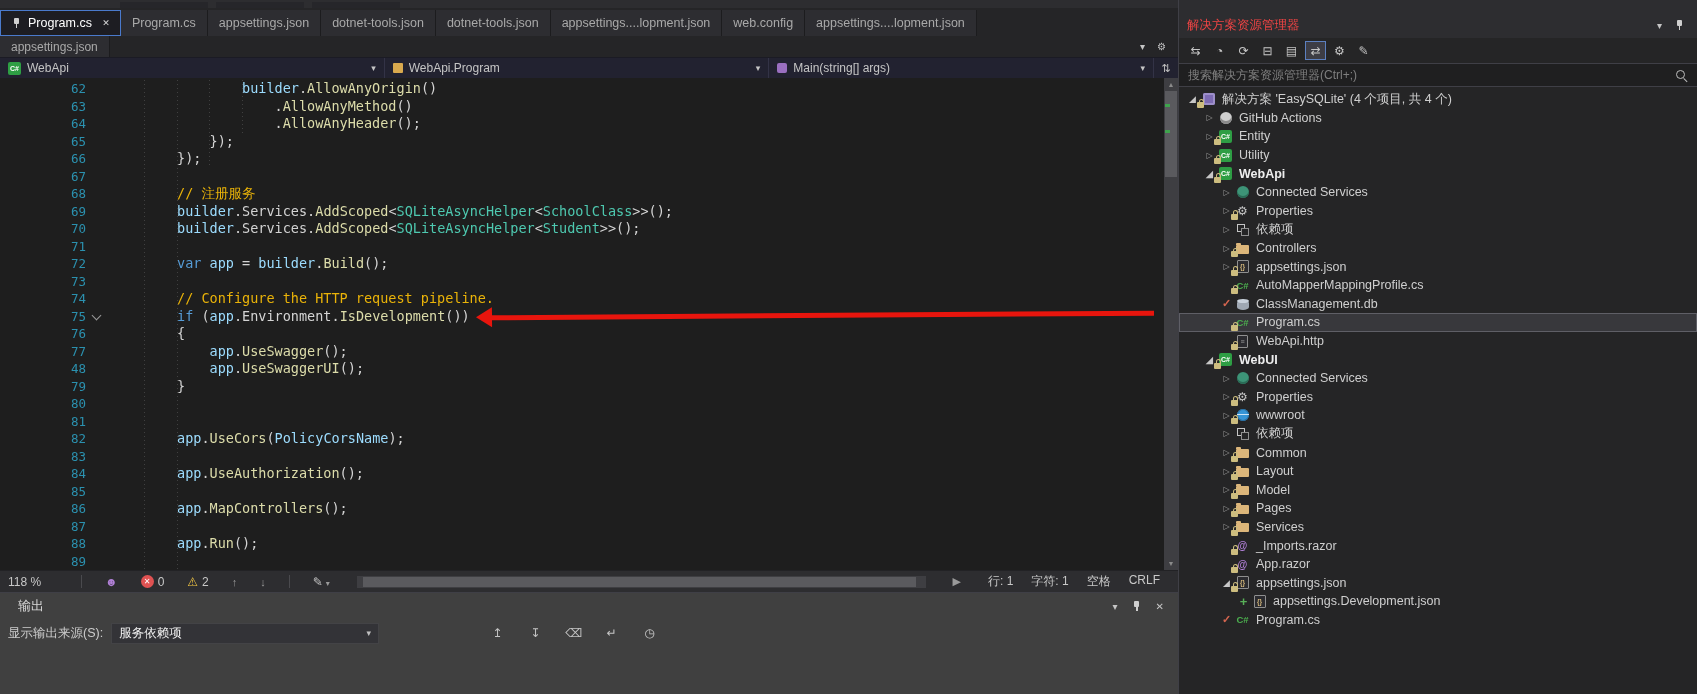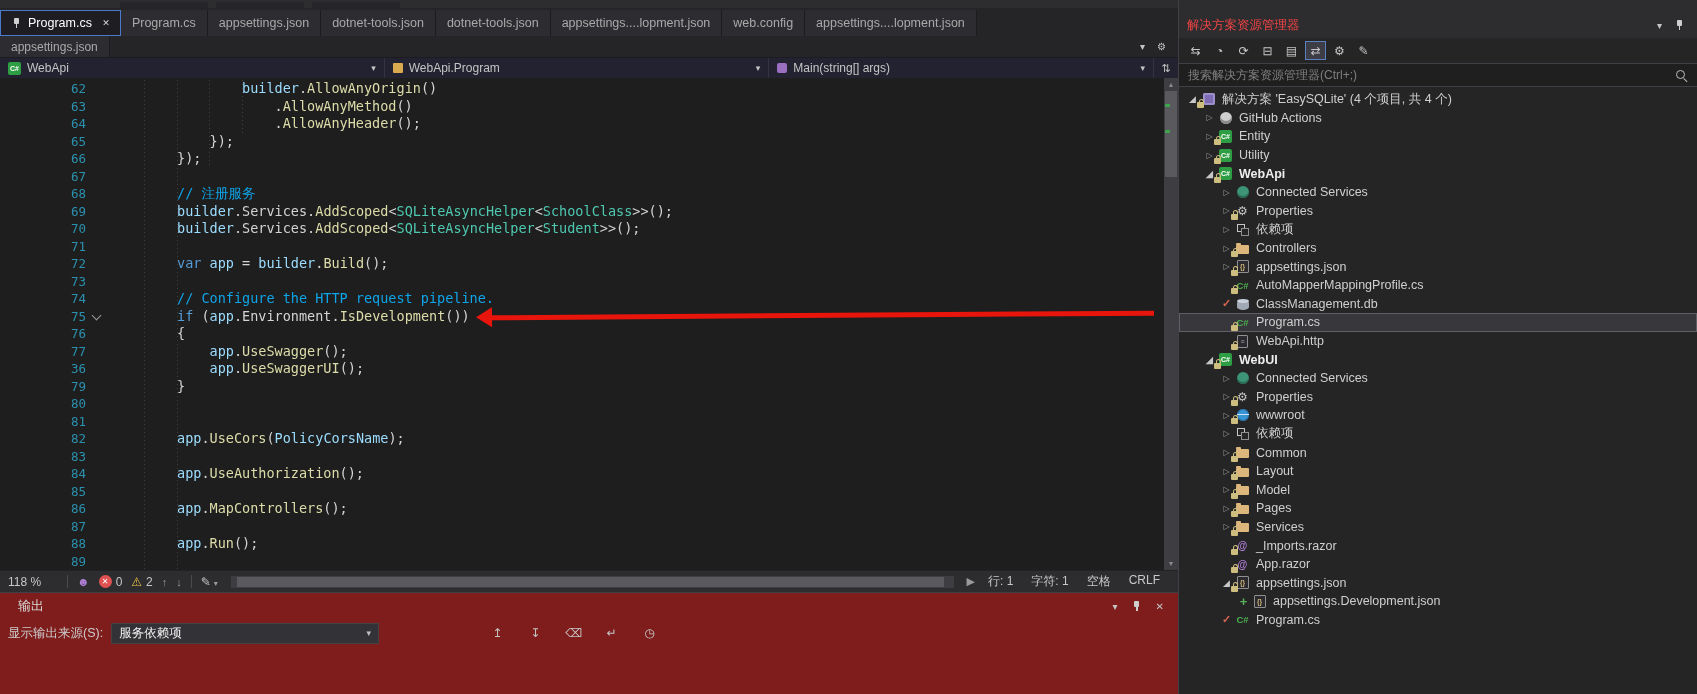--- a/index.html
+++ b/index.html
@@ -29,49 +29,49 @@
 .nav-caret{margin-left:auto;font-size:9px;color:#9a9aae}
 .split-btn{width:24px;background:none;border:none;color:#c0c0c0;font-size:11px;cursor:pointer}
 
 .editor{position:relative;flex:1;background:#1e1e1e;display:flex;overflow:hidden}
 .gutter{width:88px;padding-top:2px;text-align:right;font-family:"DejaVu Sans Mono",monospace;font-size:12.5px;line-height:17.5px;color:#2b91af}
 .ln{height:17.5px;padding-right:2px}
 .fold-margin{width:20px;position:relative}
 .fold-chevron{position:absolute;left:5px;top:234px;width:7px;height:7px;border-left:1.5px solid #9a9a9a;border-bottom:1.5px solid #9a9a9a;transform:rotate(-45deg)}
 .code-area{position:relative;flex:1;padding-top:2px;overflow:hidden}
 .cl{height:17.5px;font-family:"DejaVu Sans Mono",monospace;font-size:13.5px;line-height:17.5px;white-space:pre;padding-left:4px}
-.tk-pl{color:#d4d4d4}.tk-kw{color:#569cd6}.tk-ty{color:#4ec9b0}.tk-me{color:#dcdcaa}.tk-lo{color:#9cdcfe}.tk-co{color:#0ea5e9}
+.tk-pl{color:#d4d4d4}.tk-kw{color:#569cd6}.tk-ty{color:#4ec9b0}.tk-me{color:#dcdcaa}.tk-lo{color:#9cdcfe}.tk-co{color:#eab308}
 .guide{position:absolute;top:2px;width:1px;background-image:linear-gradient(#404040 1px,transparent 1px);background-size:1px 4px}
 .g1{left:36px;height:490px}.g2{left:69px;height:490px}.g3{left:101px;height:88px}.g4{left:134px;height:53px}
 .red-arrow{position:absolute;left:368px;top:227px;width:678px;height:20px;transform:rotate(-0.4deg)}
 .arrow-shaft{position:absolute;left:14px;top:7.5px;right:0;height:5px;background:#e8150d}
 .arrow-head{position:absolute;left:0;top:0;width:0;height:0;border-top:10px solid transparent;border-bottom:10px solid transparent;border-right:16px solid #e8150d}
 .vscroll{position:absolute;right:0;top:0;bottom:0;width:14px;background:#3e3e42}
 .vs-arrow{position:absolute;left:0;right:0;height:13px;text-align:center;font-size:7px;color:#8a8a8a;line-height:13px}
 .vs-up{top:0}.vs-down{bottom:0}
 .vs-thumb{position:absolute;left:1px;right:1px;top:13px;height:86px;background:#5a5a5e}
 .vs-mark{position:absolute;left:1px;width:5px;height:3px;background:#3fa34d}
 
-.status-row{height:22px;background:#2d2d30;display:flex;align-items:center;font-size:12px;color:#c8c8c8;padding:0 8px;gap:9px;border-top:1px solid #222225}
+.status-row{height:22px;background:#2d2d30;display:flex;align-items:center;font-size:12px;color:#c8c8c8;padding:0 8px;gap:23px;border-top:1px solid #222225}
 .zoom{width:50px;cursor:pointer}
 .feedback{color:#b180d7;font-size:12px;cursor:pointer}
 .err-wrap,.warn-wrap{display:flex;align-items:center;cursor:pointer}
 .err-circle{width:13px;height:13px;border-radius:50%;background:#e05252;color:#fff;font-size:8px;display:flex;align-items:center;justify-content:center}
 .warn{color:#f6c944;font-size:12px}
 .count{margin-left:4px}
 .nav-arrow{color:#9a9a9a;font-size:11px;cursor:pointer}
 .sb-sep{width:1px;height:13px;background:#4a4a4e}
 .cleanup{color:#c5c5c5;cursor:pointer}
 .cleanup .caret{font-size:8px;margin-left:3px;color:#9a9a9a}
 .hscroll{flex:1;height:12px;background:#3e3e42;position:relative;margin:0 4px}
 .h-thumb{position:absolute;left:6px;right:10px;top:1px;bottom:1px;background:#5a5a5e}
 .sb-right{display:flex;gap:18px;margin:0 10px 0 4px}
 .sb-right span{cursor:pointer}
 
-.output-panel{height:102px;background:#7f1d1d;border-top:1px solid #3f3f46;display:flex;flex-direction:column}
+.output-panel{height:102px;background:#404040;border-top:1px solid #3f3f46;display:flex;flex-direction:column}
 .output-header{height:26px;display:flex;align-items:center;padding:0 14px 0 18px}
 .output-title{font-size:13px;color:#d8d8d8}
 .output-header-icons{margin-left:auto;display:flex;gap:13px;color:#c0c0c0;align-items:center}
 .output-header-icons .icn{font-size:10px;cursor:pointer}
 .output-toolbar{height:28px;display:flex;align-items:center;padding:0 8px;gap:8px}
 .src-label{font-size:12.5px;color:#cccccc}
 .combo{width:268px;height:21px;background:#333337;border:1px solid #434346;display:flex;align-items:center;padding:0 7px;font-size:12.5px;color:#f0f0f0;cursor:pointer}
 .combo-caret{margin-left:auto;font-size:9px;color:#c0c0c0}
 .output-tools{display:flex;gap:17px;margin-left:100px;color:#9a9a9a;font-size:13px}
 .output-tools .tool{cursor:pointer}
@@ -219,21 +219,21 @@
           <div class="ln">68</div>
           <div class="ln">69</div>
           <div class="ln">70</div>
           <div class="ln">71</div>
           <div class="ln">72</div>
           <div class="ln">73</div>
           <div class="ln">74</div>
           <div class="ln">75</div>
           <div class="ln">76</div>
           <div class="ln">77</div>
-          <div class="ln">36</div>
+          <div class="ln">48</div>
           <div class="ln">79</div>
           <div class="ln">80</div>
           <div class="ln">81</div>
           <div class="ln">82</div>
           <div class="ln">83</div>
           <div class="ln">84</div>
           <div class="ln">85</div>
           <div class="ln">86</div>
           <div class="ln">87</div>
           <div class="ln">88</div>

